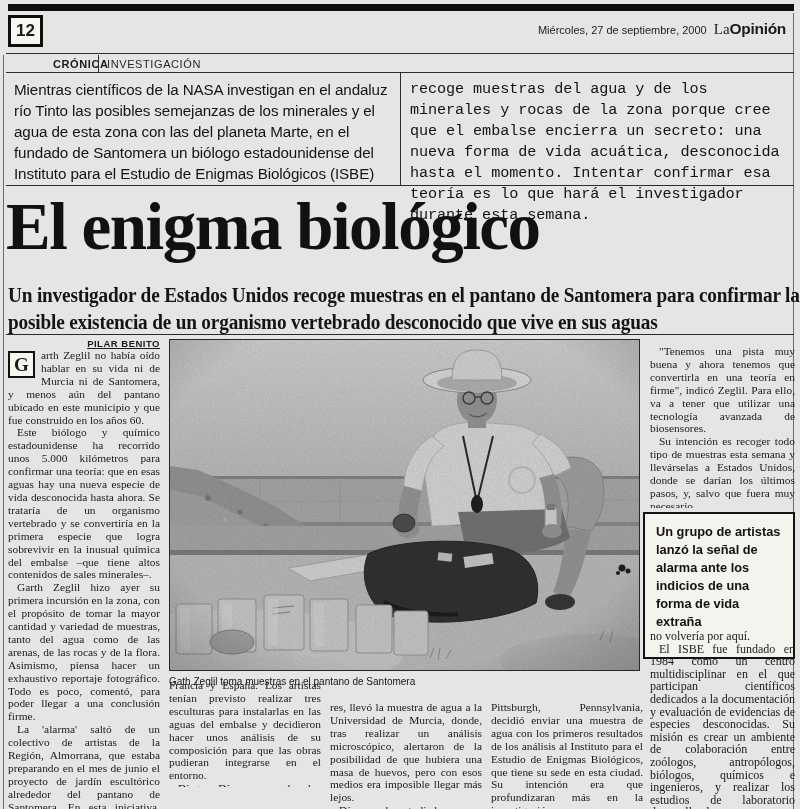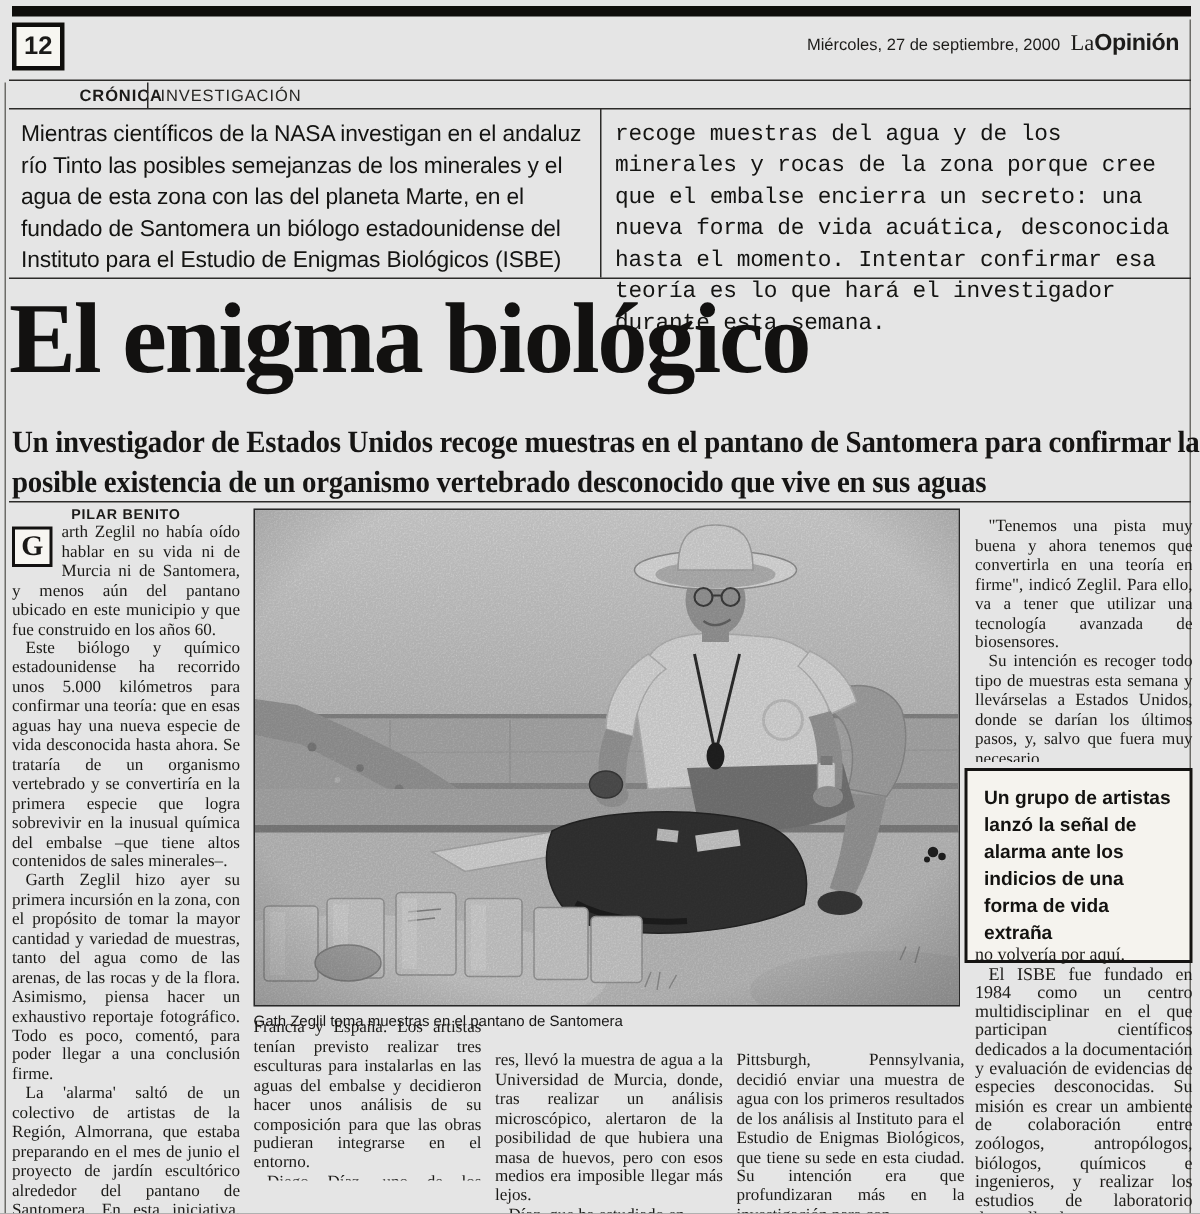--- a/index.html
+++ b/index.html
@@ -27,22 +27,22 @@
   .lede{top:79px;width:379px;font:15.2px/21px "Liberation Sans",sans-serif;color:#141412;
         letter-spacing:-.1px;text-align:left;}
   .lede-left{left:14px;}
   .lede-right{left:410px;font-family:Liberation Mono, monospace;}
 
   .headline{left:6px;top:189px;width:792px;font:bold 67px/74px "Liberation Serif",serif;
             letter-spacing:-1.5px;color:#121110;}
   .deck{left:8px;top:282px;width:846px;transform:scaleX(.94);transform-origin:left top;
         font:bold 20.5px/27px "Liberation Serif",serif;letter-spacing:-.2px;color:#161514;}
 
-  .byline{left:8px;top:338px;width:152px;text-align:center;
-          font:bold 9.5px "Liberation Sans",sans-serif;letter-spacing:.5px;}
+  .byline{left:8px;top:338px;width:152px;text-align:right;
+          font:bold 9.5px "Liberation Sans",sans-serif;letter-spacing:.5px;text-decoration:underline;}
   .photo-credit{left:420px;top:325px;width:217px;text-align:left;
           font:8.5px "Liberation Sans",sans-serif;letter-spacing:.4px;color:#222120;margin-top:24px;}
 
   
   .photo-frame{left:169px;top:339px;width:469px;height:330px;border:1px solid #26251f;
                background:#c9c8c1;filter:grayscale(1) contrast(.97) brightness(1.02);}
   .photo-frame svg{display:block;width:100%;height:100%;}
   .photo-caption{left:169px;top:676px;font:10px "Liberation Sans",sans-serif;color:#181716;}
   .photo-caption b{font-weight:normal;}
 
@@ -56,21 +56,21 @@
            font:bold 19px/23px "Liberation Serif",serif;}
 
   .col1{left:8px;top:349px;height:460px;}
   .col2{left:169px;top:679px;height:108px;font-family:Liberation Serif, serif;}
   .col3{left:330px;top:701px;height:108px;}
   .col4{left:491px;top:701px;height:108px;}
   .col5a{left:650px;top:345px;width:145px;height:163px;}
   .col5b{left:650px;top:630px;width:145px;height:179px;font-size:12px;line-height:12.6px;}
 
   .pullbox{left:643px;top:512px;width:152px;box-sizing:border-box;border:2px solid #141312;
-           background:#f5f3ee;padding:9px 8px 9px 11px;
+           background:#f5f3ee;padding:9px 8px 26px 11px;
            font:bold 12.8px/18px "Liberation Sans",sans-serif;color:#131210;}
 
   
   .pborder-l{left:3px;top:55px;width:1px;height:754px;background:#6d6c68;}
   .pborder-r{left:793px;top:13px;width:1px;height:796px;background:#6d6c68;}
 </style>
 </head>
 <body>
 
 <div class="page">

